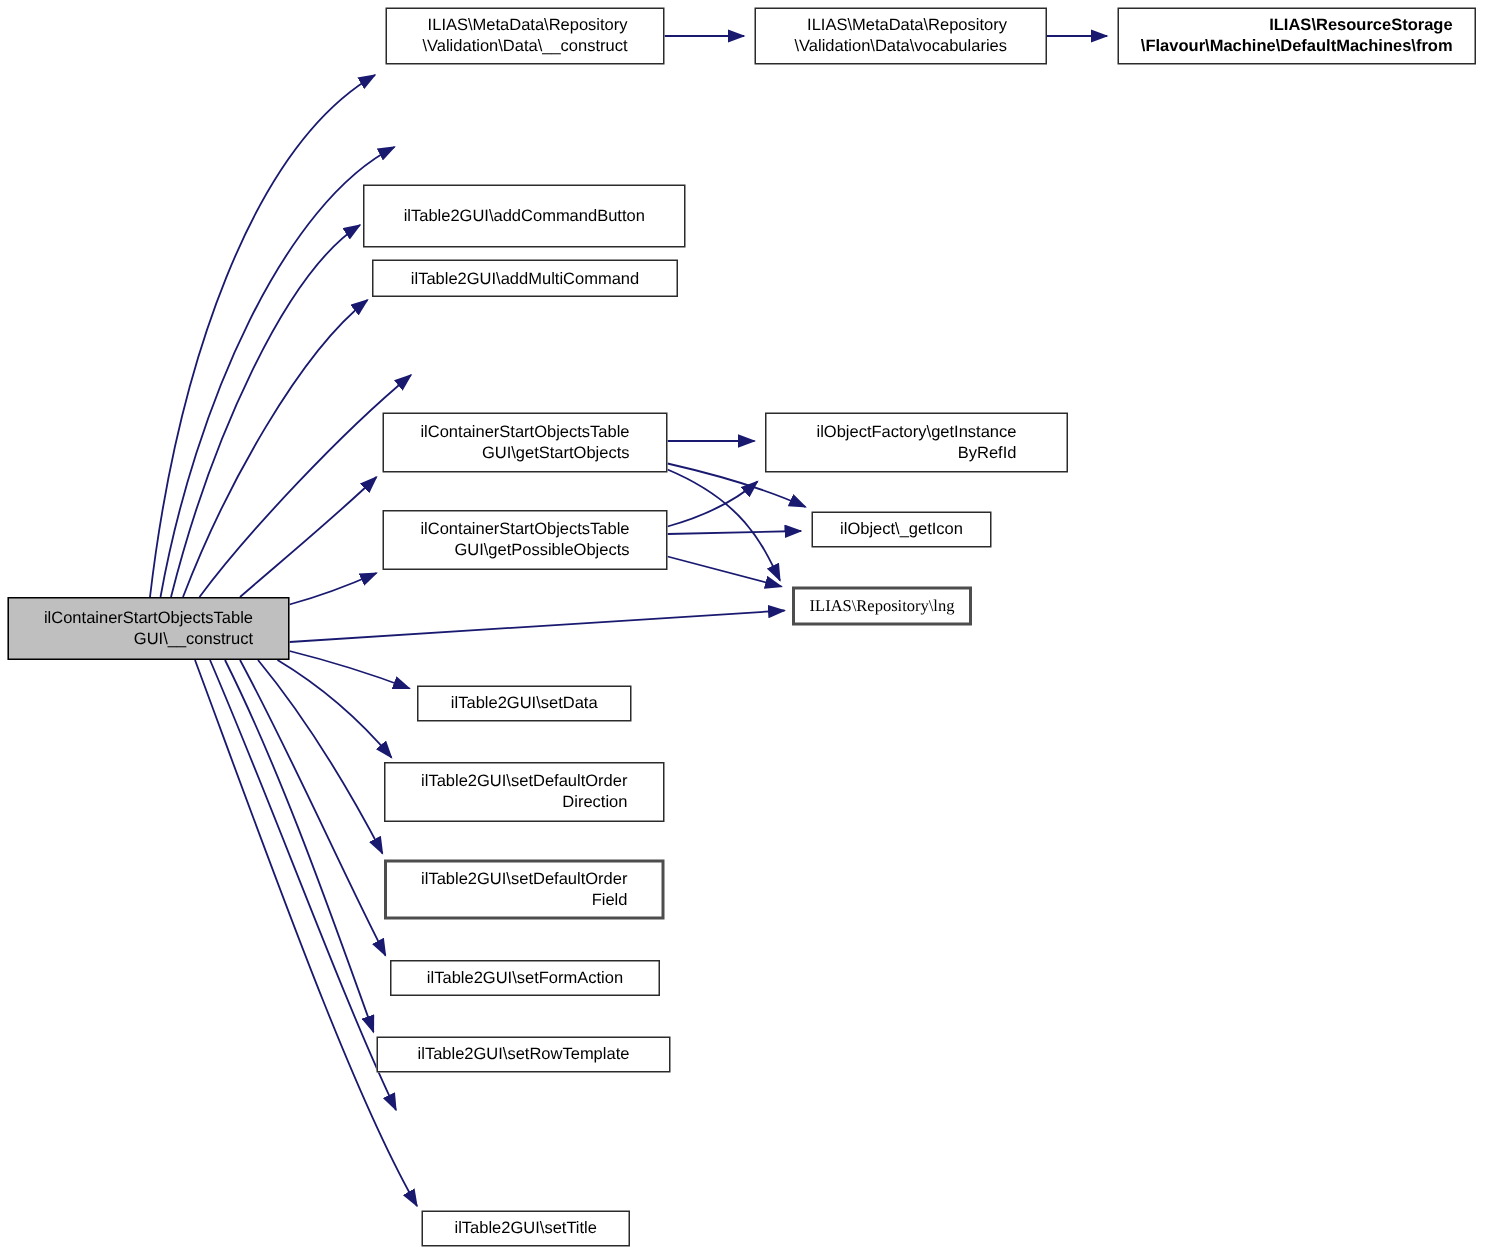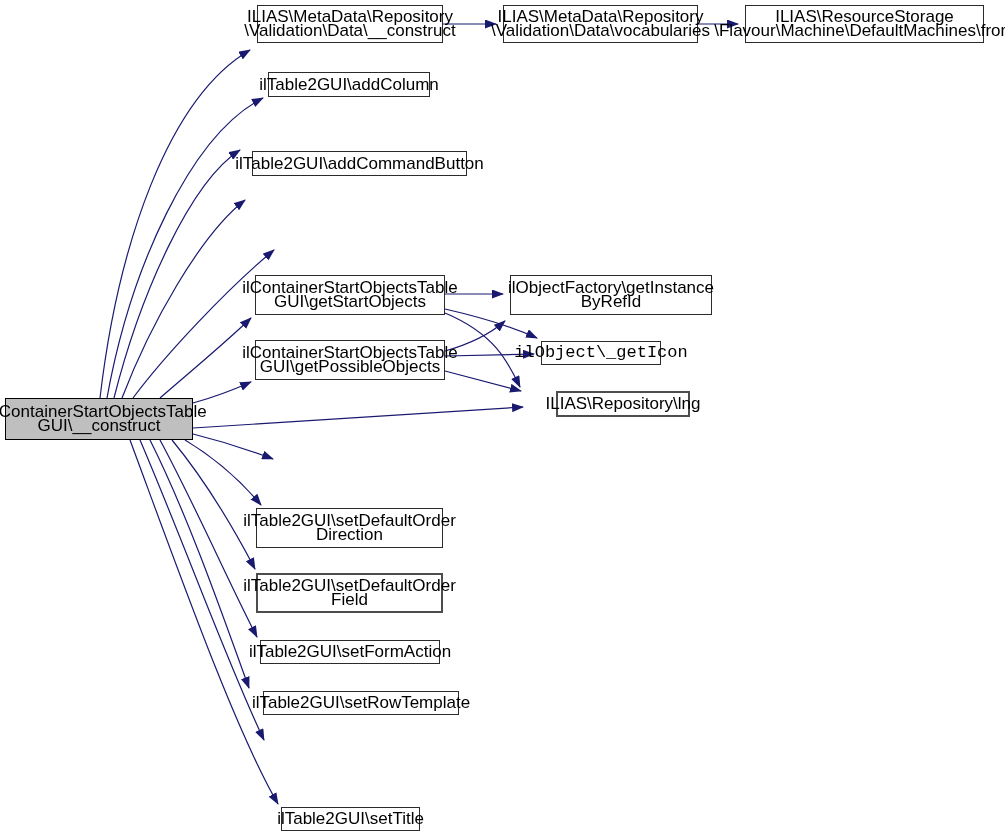--- a/index.html
+++ b/index.html
@@ -10,22 +10,22 @@
     font-family:"Liberation Sans","DejaVu Sans",sans-serif;
     overflow:hidden;
   }
   #edges{position:absolute;left:0;top:0;width:1005px;height:839px;}
   .node{
     position:absolute;
     box-sizing:border-box;
     background:#ffffff;
     border:1px solid #2b2b2b;
     display:flex;align-items:center;justify-content:center;
-    text-align:center;
-    font-size:17px;
+    text-align:right;
+    font-size:11px;
     line-height:14px;
     color:#000000;
     white-space:pre-line;
     padding:2px 4px;
     cursor:pointer;
   }
   .node.main{
     background:#bfbfbf;
     border:1px solid #000000;
     cursor:default;
@@ -71,52 +71,53 @@
       <path d="M445,371 C475,379 498,385 521,391" marker-end="url(#arrow)"></path>
     </g>
   </svg>
 
   <div class="node main" style="left:5px;top:398px;width:188px;height:42px;">ilContainerStartObjectsTable
 GUI\__construct</div>
 
   <div class="node" style="left:257px;top:5px;width:186px;height:38px;">ILIAS\MetaData\Repository
 \Validation\Data\__construct</div>
 
-  <div class="node" style="left:268px;top:72px;width:162px;height:25px;">ilTable2GUI\addColumn</div>
 
-  <div class="node" style="left:252px;top:123px;width:215px;height:25px;margin-top:28px;">ilTable2GUI\addCommandButton</div>
+  <div class="node" style="left:242px;top:123px;width:215px;height:42px;">ilTable2GUI\addCommandButton</div>
 
+  <div class="node" style="left:248px;top:173px;width:204px;height:25px;">ilTable2GUI\addMultiCommand</div>
 
 
   <div class="node" style="left:255px;top:275px;width:190px;height:40px;">ilContainerStartObjectsTable
 GUI\getStartObjects</div>
 
   <div class="node" style="left:255px;top:340px;width:190px;height:40px;">ilContainerStartObjectsTable
 GUI\getPossibleObjects</div>
 
+  <div class="node" style="left:278px;top:457px;width:143px;height:24px;">ilTable2GUI\setData</div>
 
   <div class="node" style="left:256px;top:508px;width:187px;height:40px;">ilTable2GUI\setDefaultOrder
 Direction</div>
 
   <div class="node bold" style="left:256px;top:573px;width:187px;height:40px;">ilTable2GUI\setDefaultOrder
 Field</div>
 
   <div class="node" style="left:260px;top:640px;width:180px;height:24px;">ilTable2GUI\setFormAction</div>
 
-  <div class="node" style="left:251px;top:691px;width:196px;height:24px;margin-left:12px;">ilTable2GUI\setRowTemplate</div>
+  <div class="node" style="left:251px;top:691px;width:196px;height:24px;">ilTable2GUI\setRowTemplate</div>
 
 
   <div class="node" style="left:281px;top:807px;width:139px;height:24px;">ilTable2GUI\setTitle</div>
 
   <div class="node" style="left:503px;top:5px;width:195px;height:38px;">ILIAS\MetaData\Repository
 \Validation\Data\vocabularies</div>
 
   <div class="node" style="left:510px;top:275px;width:202px;height:40px;">ilObjectFactory\getInstance
 ByRefId</div>
 
-  <div class="node" style="left:541px;top:341px;width:120px;height:24px;font-family:Liberation Mono, monospace;">ilObject\_getIcon</div>
+  <div class="node" style="left:541px;top:341px;width:120px;height:24px;">ilObject\_getIcon</div>
 
-  <div class="node bold" style="left:556px;top:391px;width:134px;height:26px;">ILIAS\Repository\lng</div>
+  <div class="node bold" style="left:528px;top:391px;width:120px;height:26px;font-family:Liberation Serif, serif;">ILIAS\Repository\lng</div>
 
-  <div class="node" style="left:745px;top:5px;width:239px;height:38px;">ILIAS\ResourceStorage
+  <div class="node" style="left:745px;top:5px;width:239px;height:38px;font-weight:bold;">ILIAS\ResourceStorage
 \Flavour\Machine\DefaultMachines\from</div>
 
 </div>
 
 </body></html>

